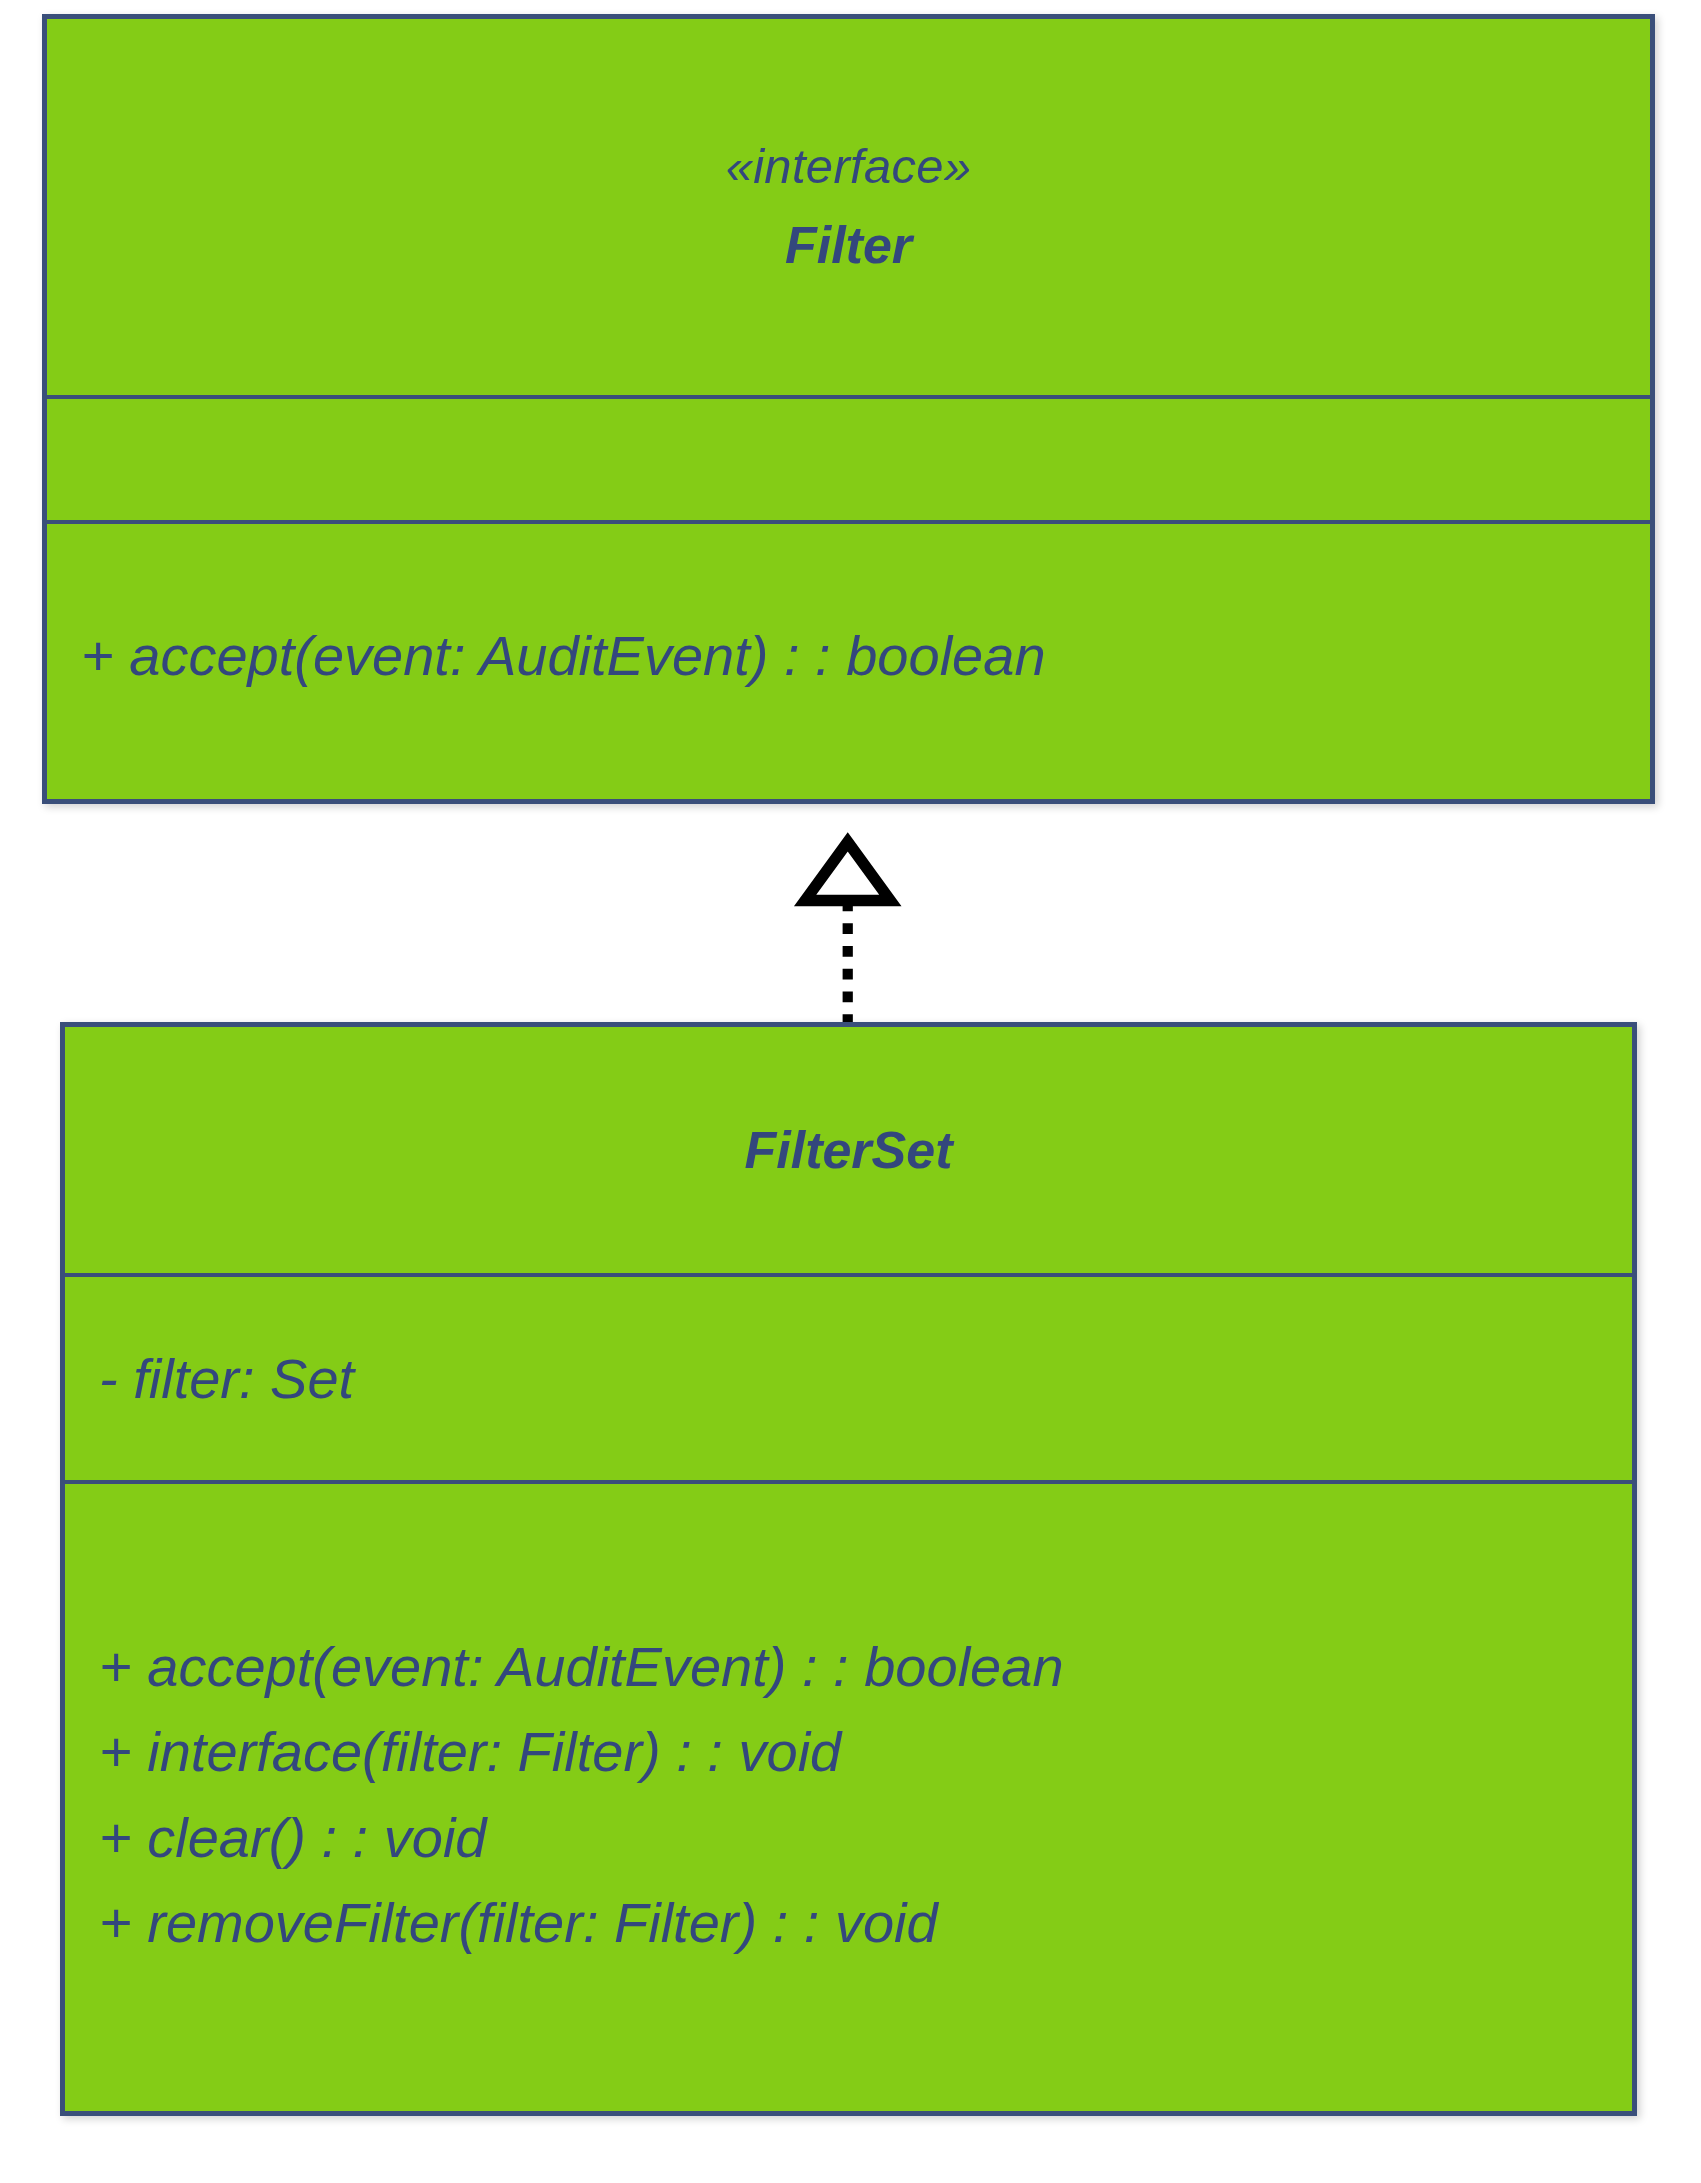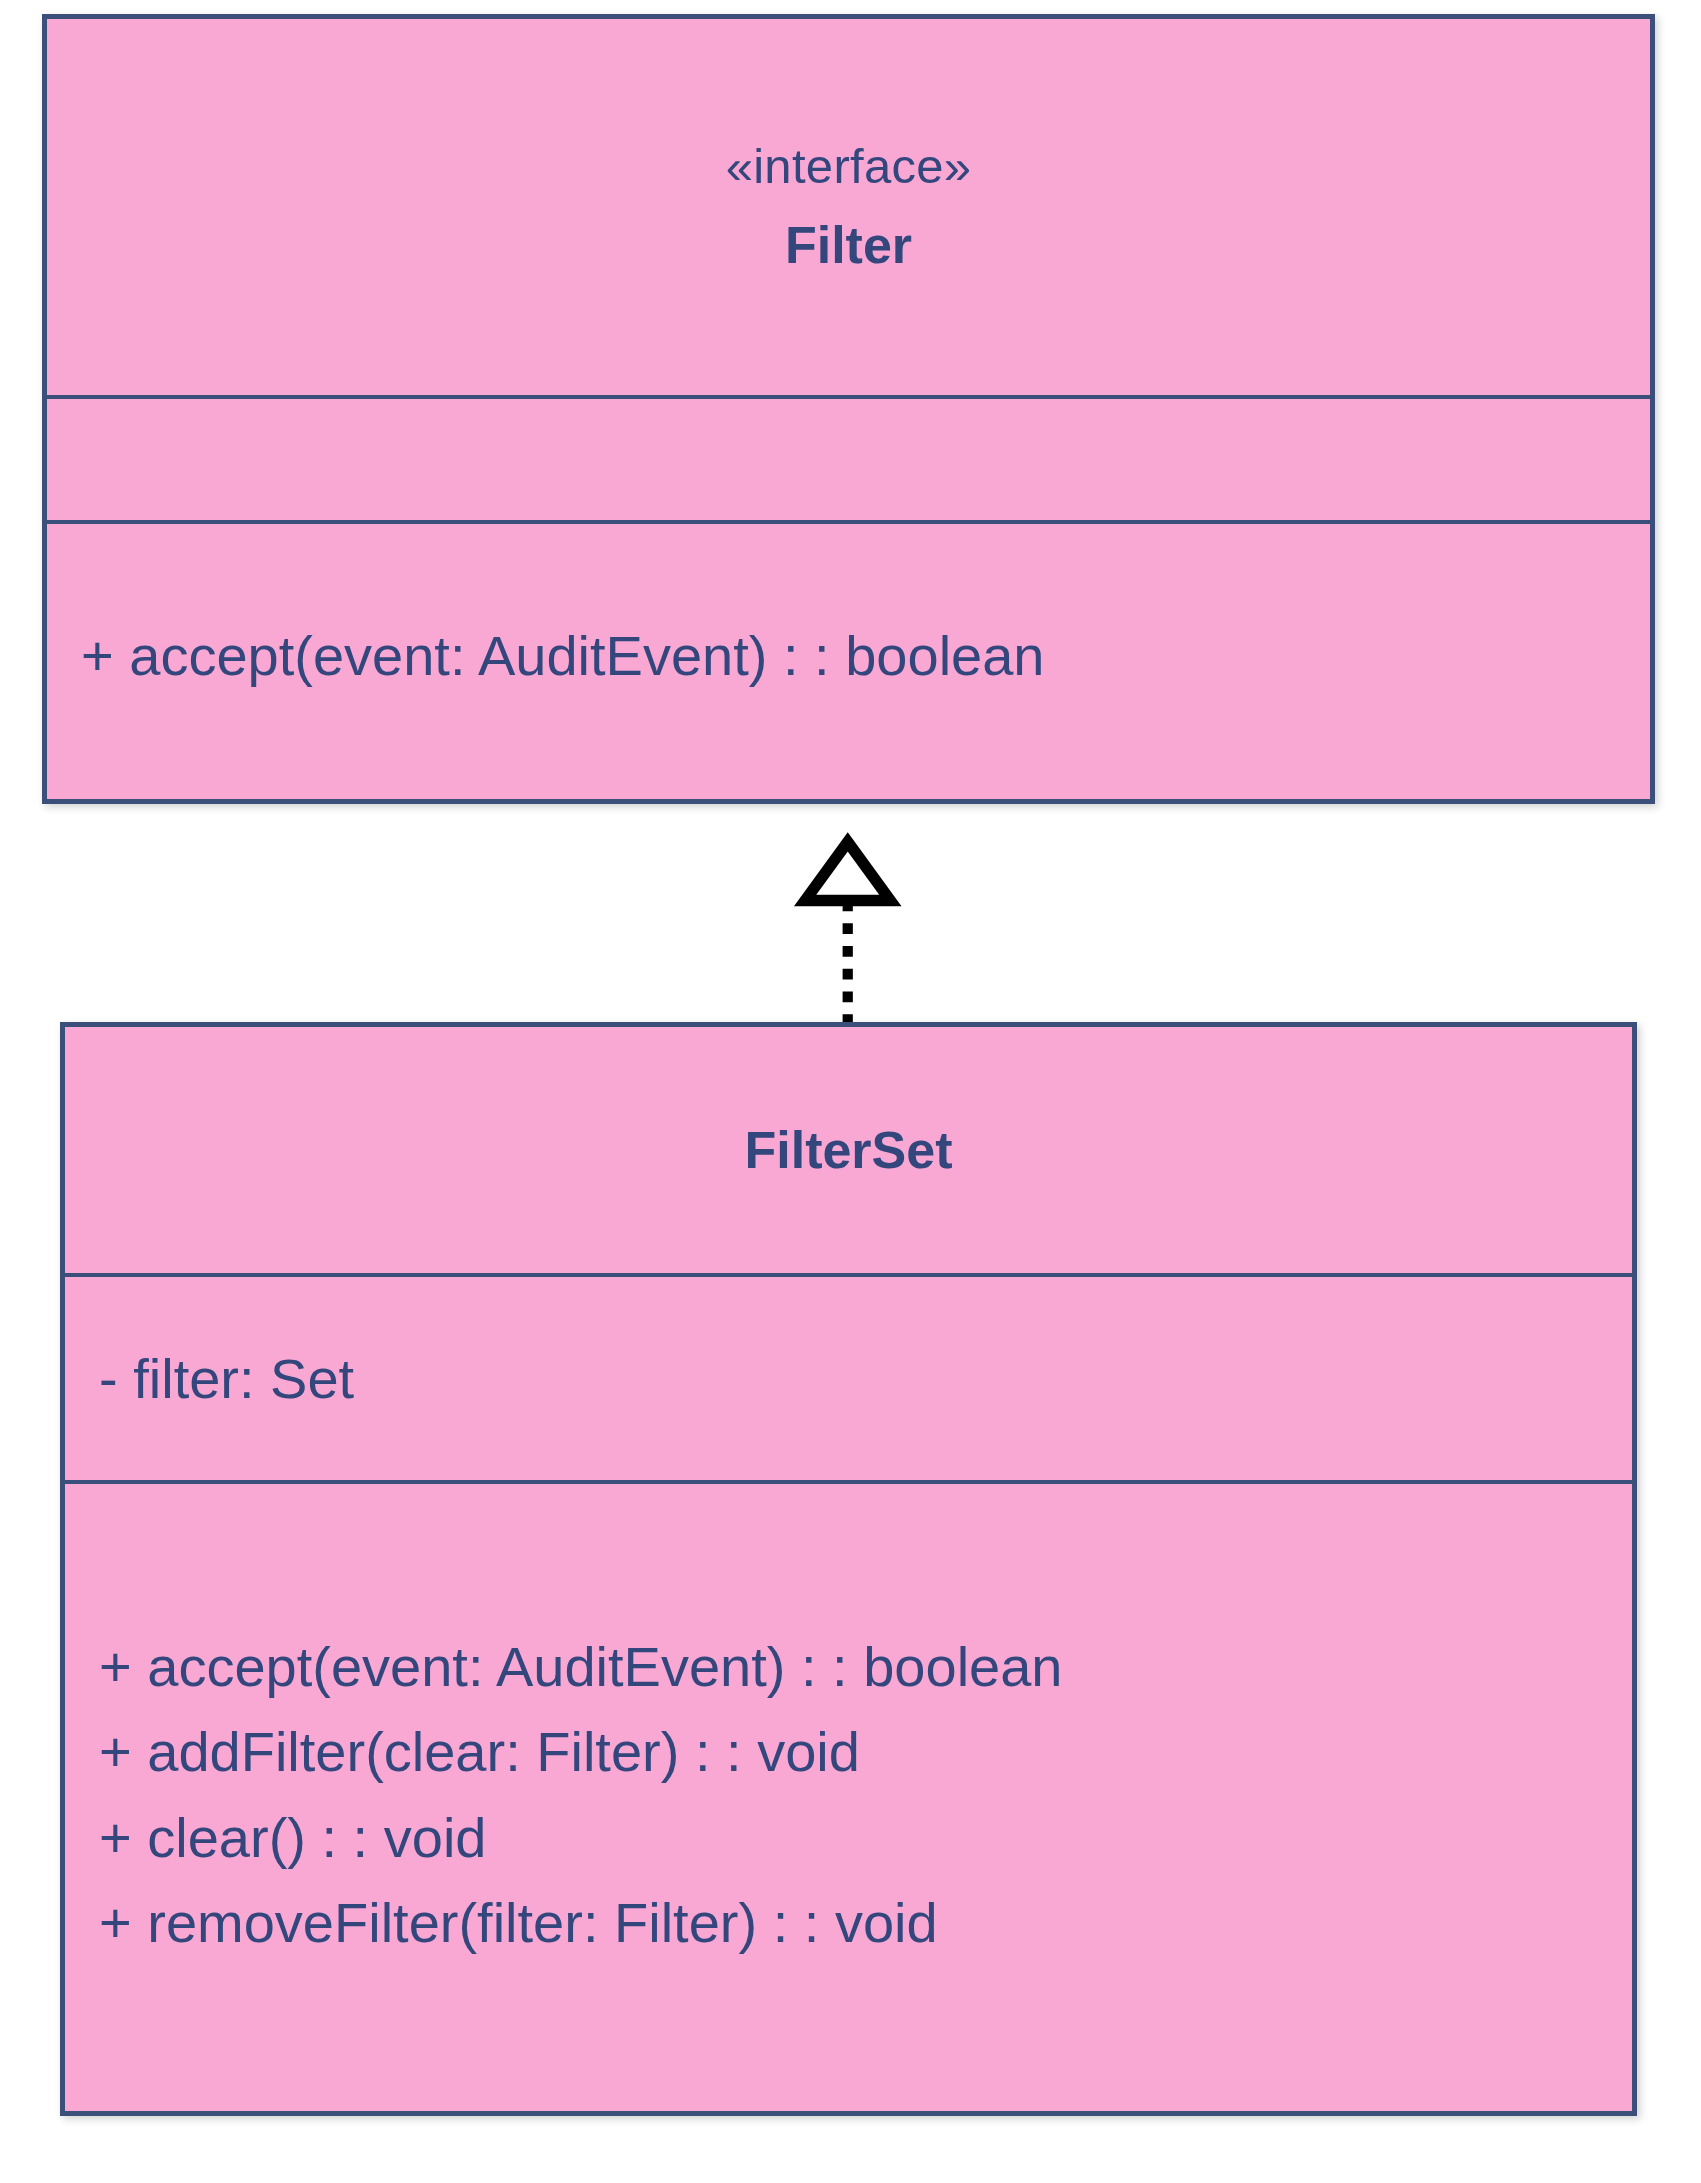--- a/index.html
+++ b/index.html
@@ -18,24 +18,25 @@
   #diagram {
     position: absolute;
     left: 0; top: 0;
     width: 1701px;
     height: 2183px;
   }
 
   
   .uml-class {
     position: absolute;
-    background: #f9a8d4;
+    background: #84cc16;
     border: 5.7px solid #3a4f7a;
     box-sizing: border-box;
     box-shadow: 3.4px 3.4px 8px rgba(0,0,0,0.18);
+    font-style: italic;
   }
 
   #class-filter {
     left: 42px;
     top: 14.2px;
     width: 1613px;
     height: 790px;
   }
 
   #class-filterset {
@@ -144,21 +145,21 @@
     <div class="compartment uml-header" id="filterset-header">
       <div class="class-title no-stereo">FilterSet</div>
     </div>
 
     <div class="compartment divided members" id="filterset-attrs">
       <div class="member">- filter: Set</div>
     </div>
 
     <div class="compartment divided members" id="filterset-methods">
       <div class="member">+ accept(event: AuditEvent) : : boolean</div>
-      <div class="member">+ addFilter(clear: Filter) : : void</div>
+      <div class="member">+ interface(filter: Filter) : : void</div>
       <div class="member">+ clear() : : void</div>
       <div class="member">+ removeFilter(filter: Filter) : : void</div>
     </div>
 
   </div>
 
 </div>
 
 
 </body></html>

